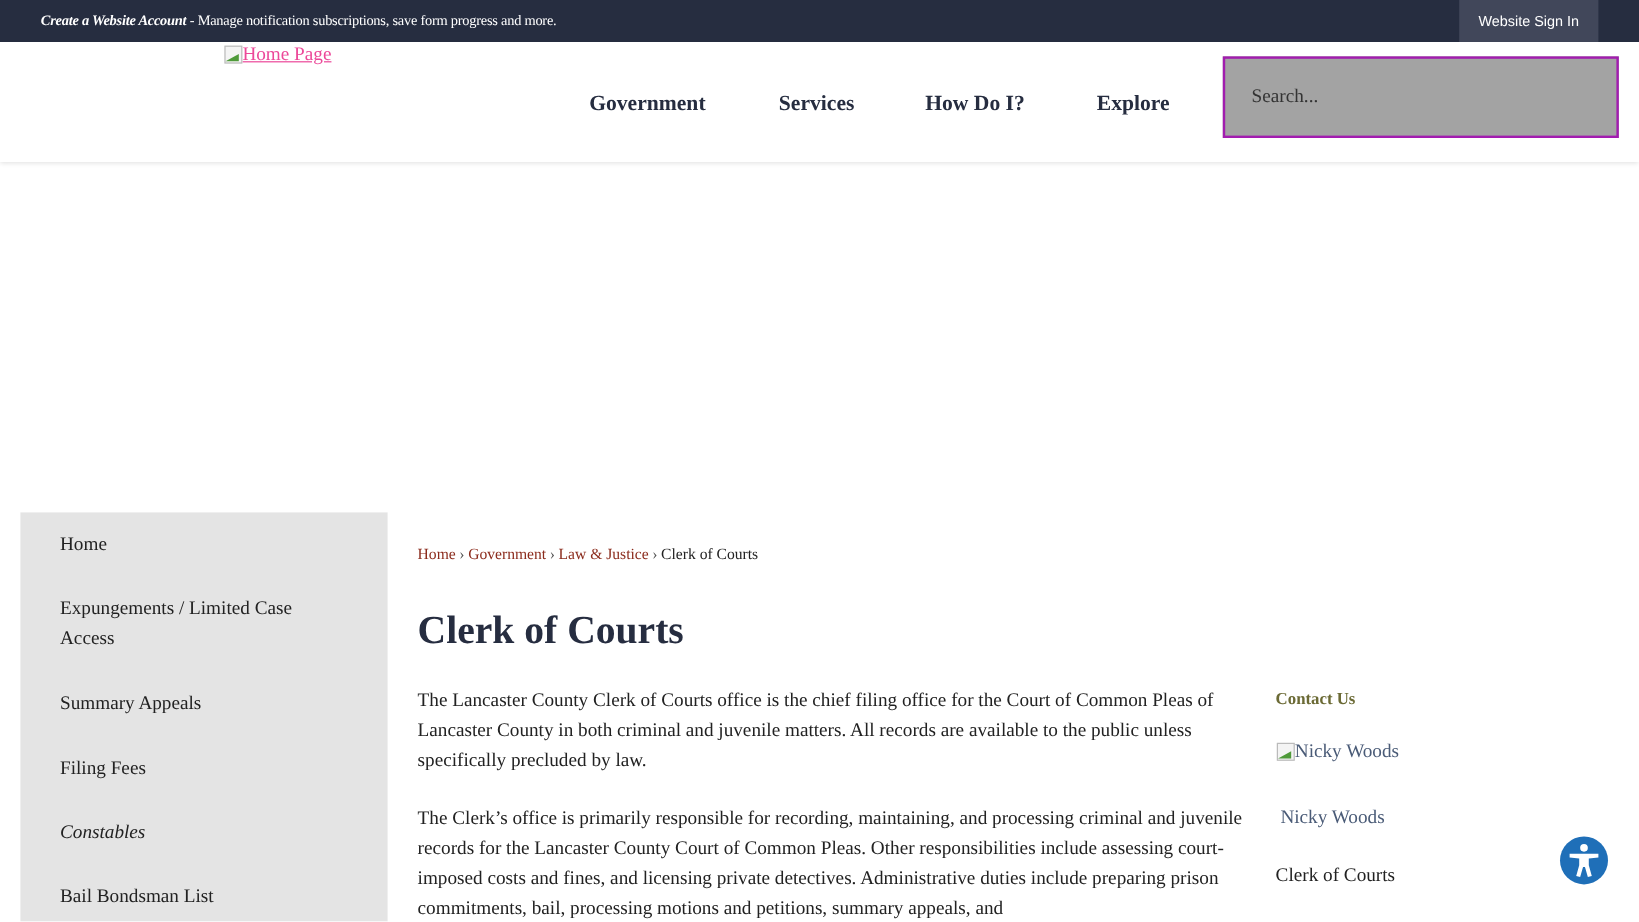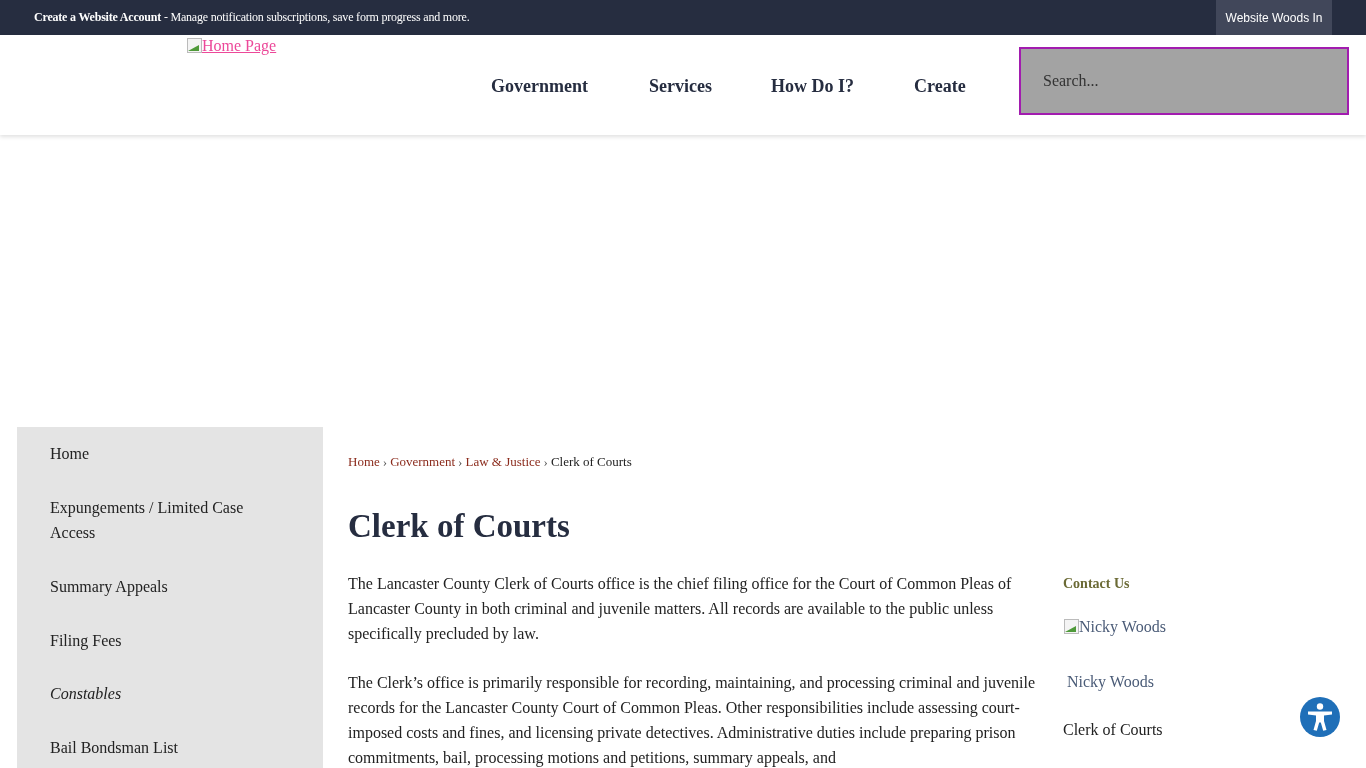--- a/index.html
+++ b/index.html
@@ -2,21 +2,21 @@
 <html><head>
   <meta charset="utf-8">
   <style>
     * { box-sizing: border-box; margin: 0; padding: 0; }
     html, body { width: 1366px; height: 768px; overflow: hidden; background: #ffffff; }
     body { font-family: "Liberation Serif", "DejaVu Serif", serif; color: #222; position: relative; }
 
     
     .topbar { position: absolute; left: 0; top: 0; width: 1366px; height: 35px; background: #262d40; }
     .topbar-msg { position: absolute; left: 34px; top: 10px; font-size: 12px; color: #ffffff; letter-spacing: -0.2px; }
-    .topbar-msg b { font-weight: bold; }
+    .topbar-msg b { font-weight: bold; font-style: italic; }
     .signin { position: absolute; left: 1216px; top: 0; width: 116px; height: 35px; background: #41475a; color: #ffffff;
       font-family: "Liberation Sans", "DejaVu Sans", sans-serif; font-size: 12px; display: flex; align-items: center; justify-content: center; cursor: pointer; }
 
     
     .header { position: absolute; left: 0; top: 35px; width: 1366px; height: 100px; background: #fff;
       box-shadow: 0 2px 4px rgba(0,0,0,0.12); z-index: 2; }
     .logo { position: absolute; left: 186px; top: 2px; font-size: 16px; color: #ec4899; text-decoration: underline; display: flex; align-items: flex-start; cursor: pointer; }
     .broken-img { display: inline-block; width: 16px; height: 16px; position: relative; }
     .broken-img::before { content: ""; position: absolute; left: 1px; top: 1px; width: 13px; height: 13px; border: 1px solid #bbb; background: #f4f4f4; }
     .broken-img::after { content: ""; position: absolute; left: 2px; top: 8px; width: 0; height: 0; border-left: 11px solid transparent; border-bottom: 6px solid #4f9a3a; }
@@ -46,33 +46,33 @@
     .a11y { position: absolute; left: 1300px; top: 697px; width: 40px; height: 40px; border-radius: 50%; background: #1f6fb8; cursor: pointer;
       box-shadow: 0 0 0 2px #fff; }
   </style>
 </head>
 <body>
 
 <div class="topbar">
   <div class="topbar-msg">
     <b>Create a Website Account</b><span> - Manage notification subscriptions, save form progress and more.</span>
   </div>
-  <div class="signin">Website Woods In</div>
+  <div class="signin">Website Sign In</div>
 </div>
 
 <div class="header">
   <a class="logo">
     <span class="broken-img"></span>
     <span>Home Page</span>
   </a>
   <div class="nav">
     <span class="nav-item" style="left:491px;">Government</span>
     <span class="nav-item" style="left:649px;">Services</span>
     <span class="nav-item" style="left:771px;">How Do I?</span>
-    <span class="nav-item" style="left:914px;">Create</span>
+    <span class="nav-item" style="left:914px;">Explore</span>
   </div>
   <div class="search">
     <input type="text" placeholder="Search..." style="">
   </div>
 </div>
 
 <div class="sidebar">
   <div class="side-item" style="top:14px;">Home</div>
   <div class="side-item" style="top:68px;">Expungements / Limited Case Access</div>
   <div class="side-item" style="top:147px;">Summary Appeals</div>

